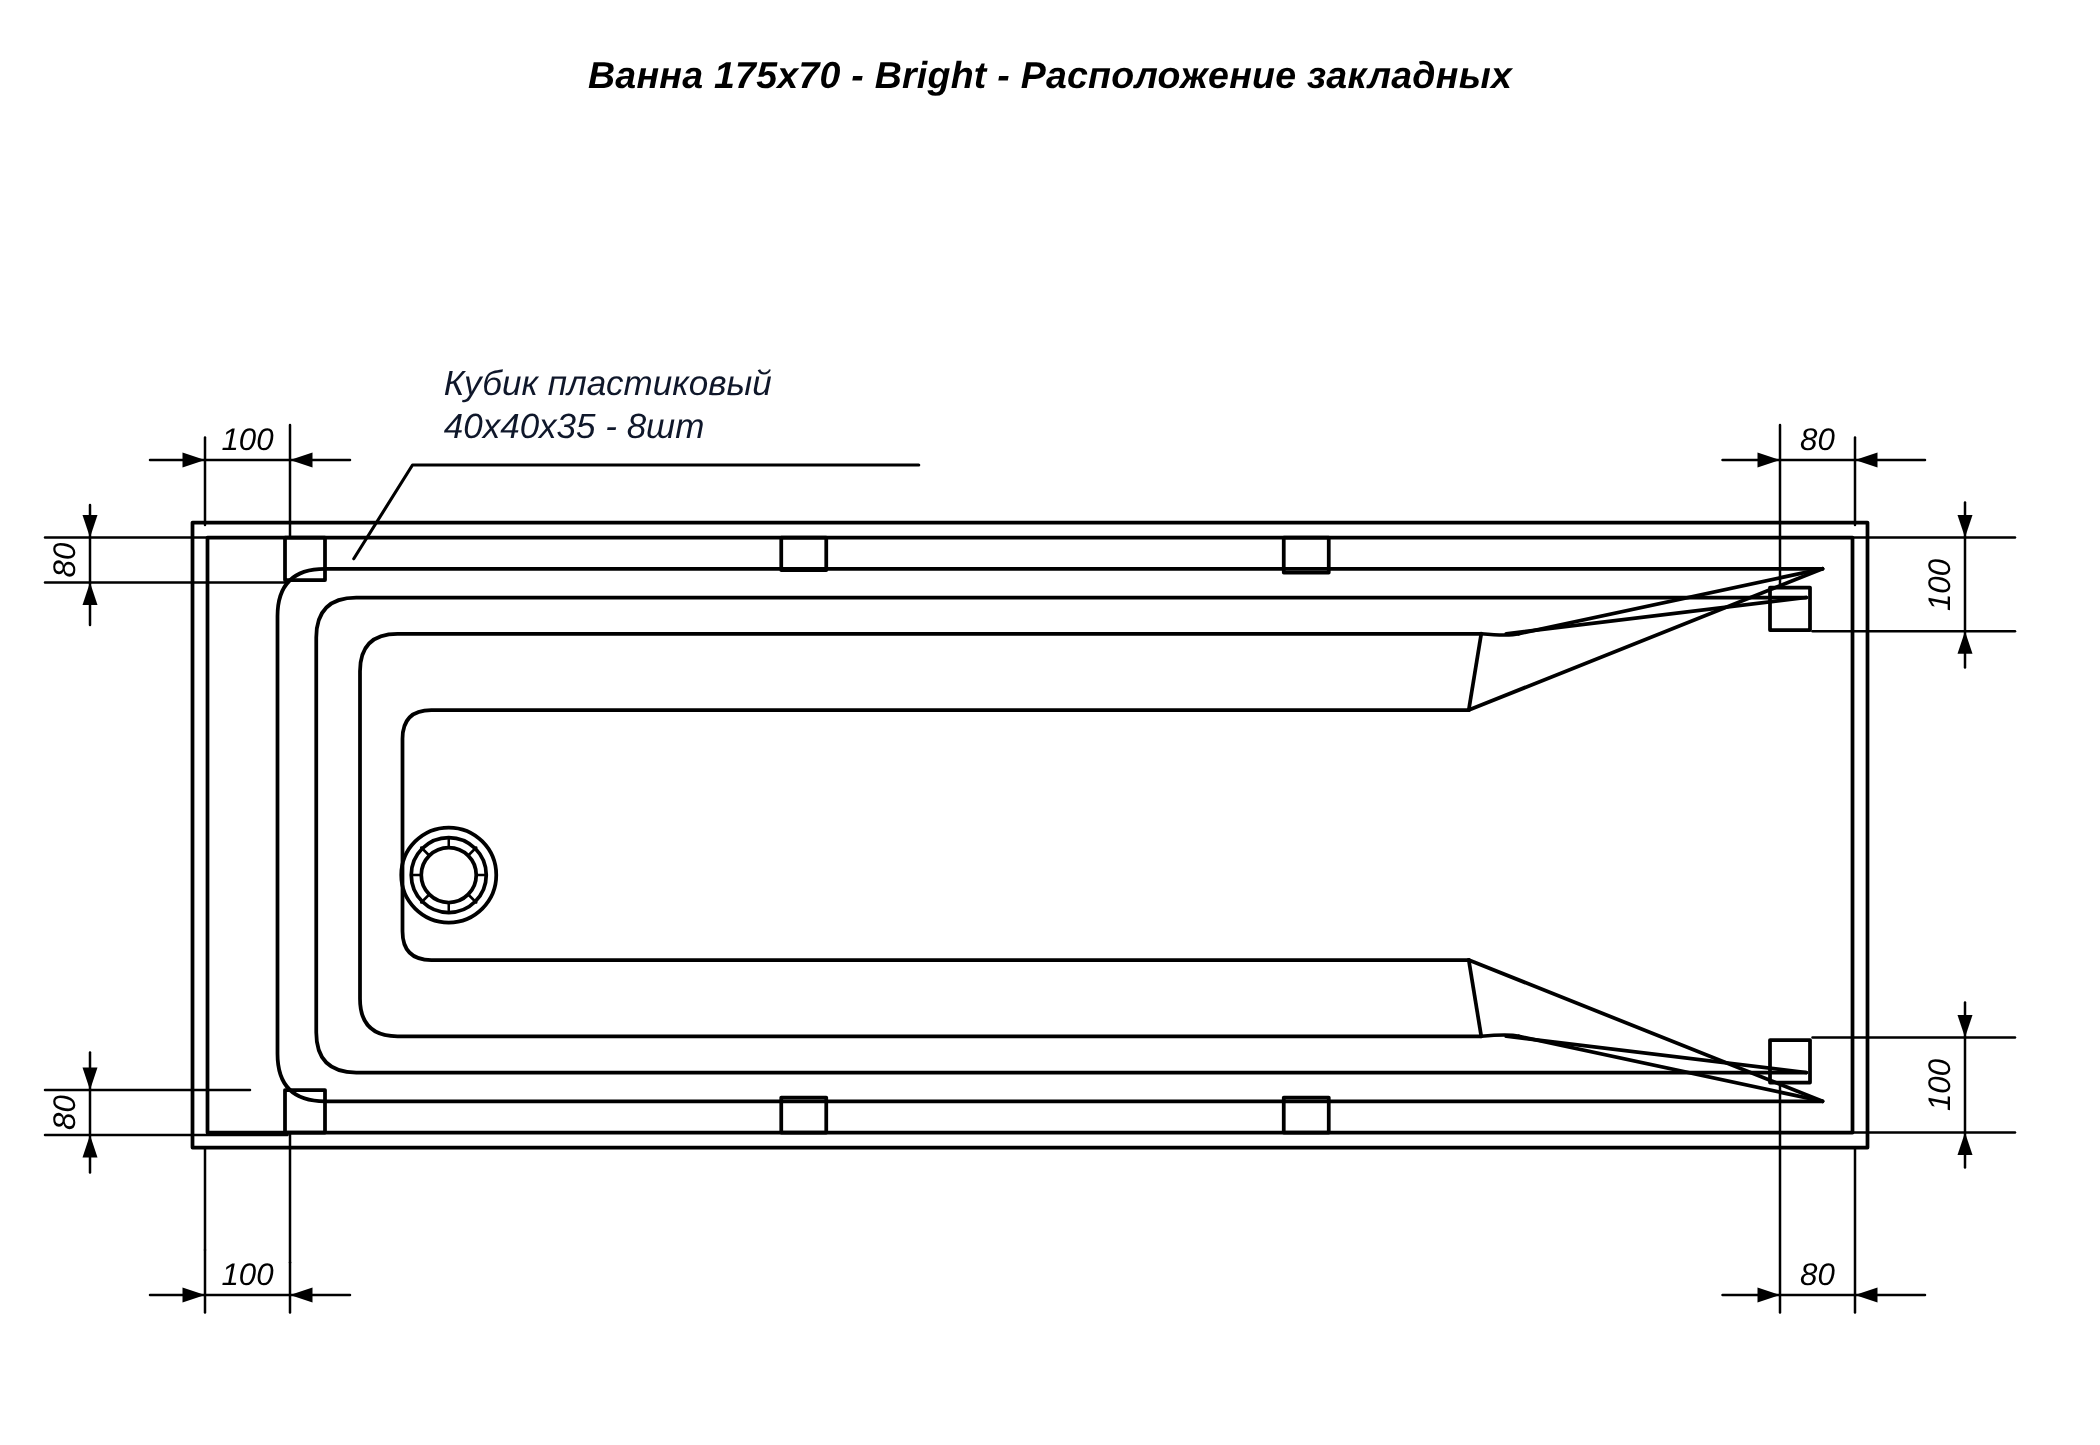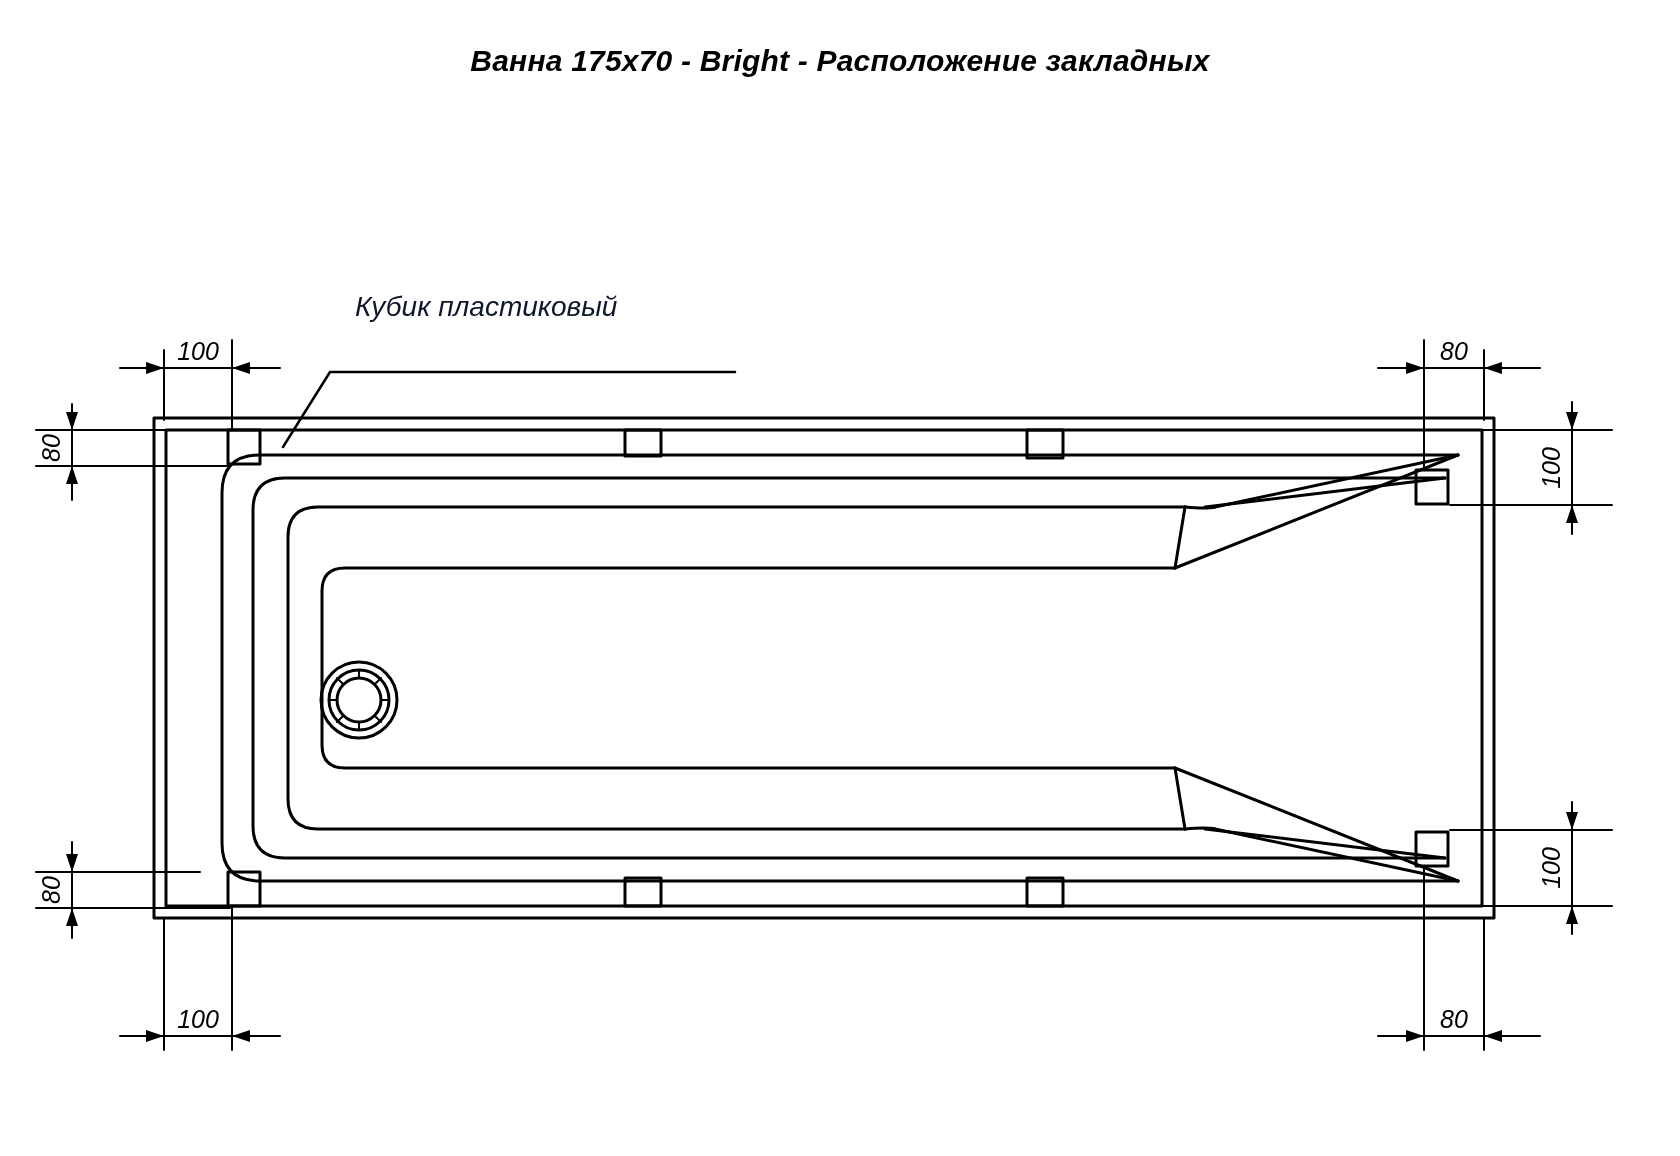--- a/index.html
+++ b/index.html
@@ -55,20 +55,21 @@
 </style>
 </head>
 <body>
 
 <div id="stage">
 
   <div id="title">Ванна 175x70 - Bright - Расположение закладных</div>
 
   <div id="callout">
     <div>Кубик пластиковый</div>
+    <div>40x40x35 - 8шт</div>
   </div>
 
   <svg width="1680" height="1156" viewBox="0 0 1680 1156">
     <g fill="none" stroke="#000000" stroke-width="3" stroke-linejoin="round" stroke-linecap="round">
 
       <rect x="154" y="418" width="1340" height="500"></rect>
 
       <rect x="166" y="430" width="1316" height="476"></rect>
 
       <path d="M 222 446 L 1432 446 L 1432 890 L 222 890 Z" stroke="none"></path>

